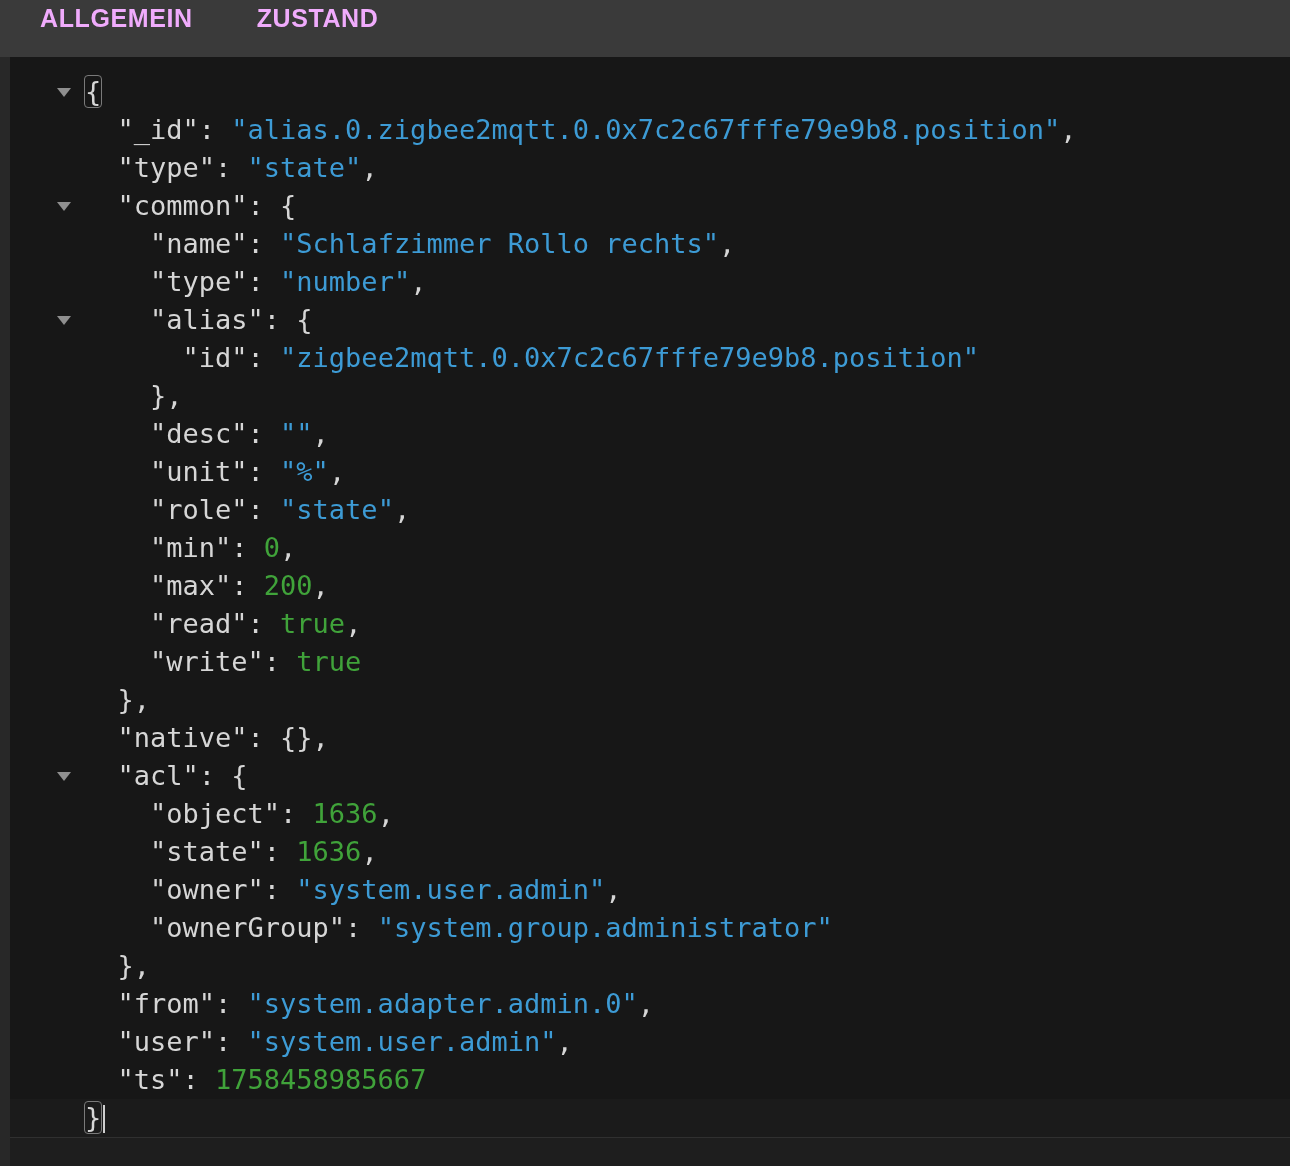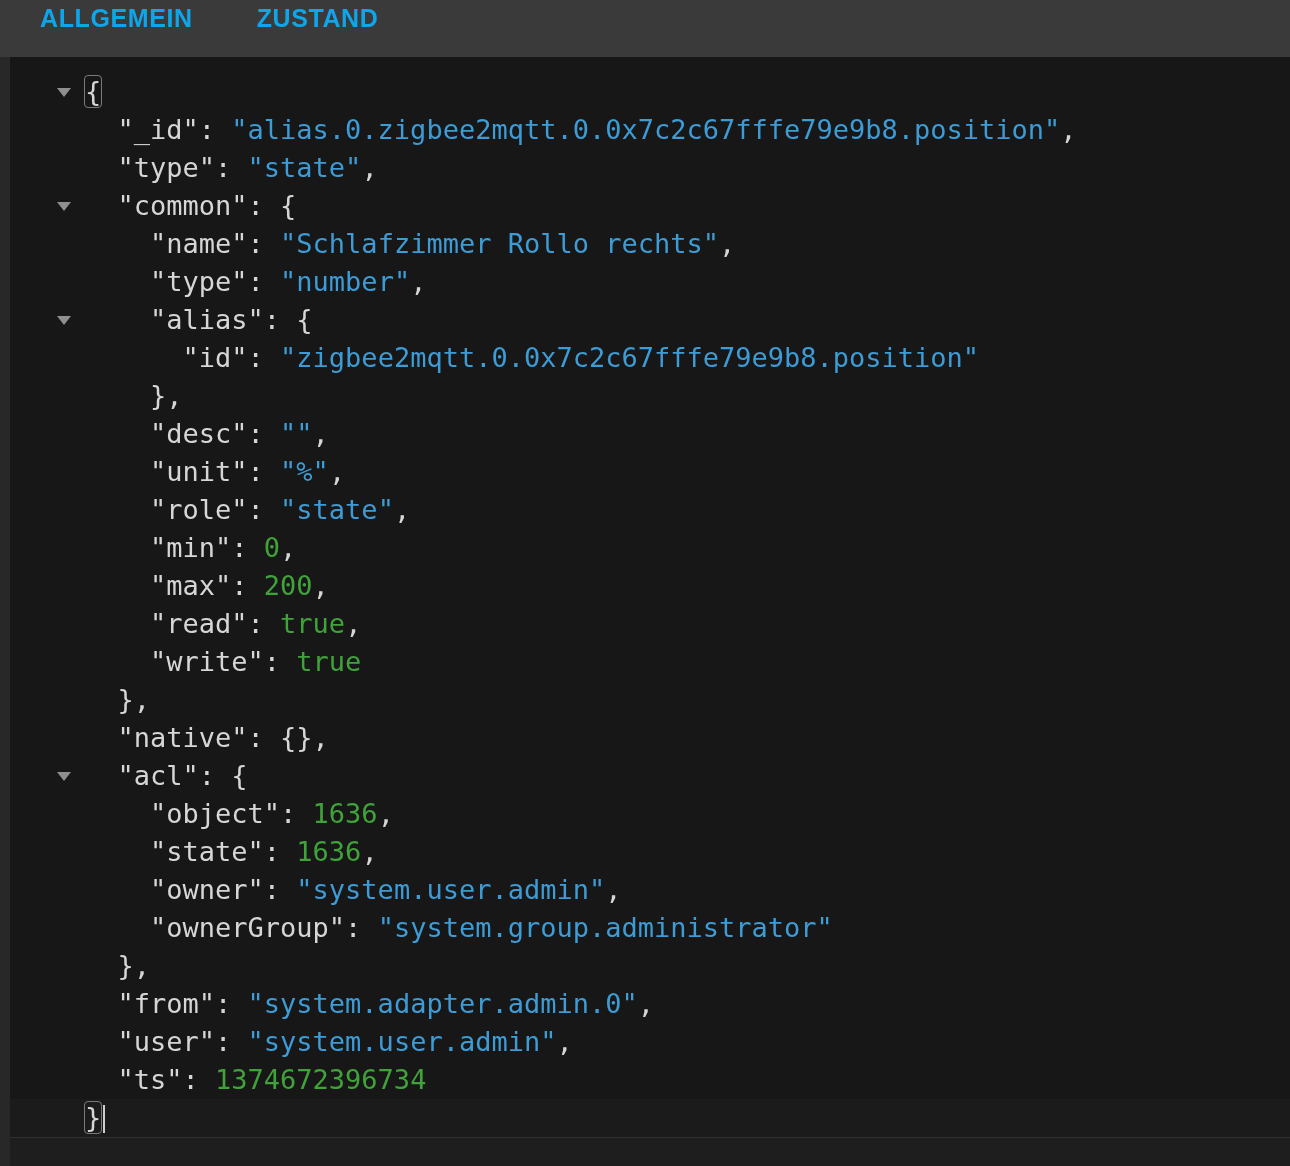--- a/index.html
+++ b/index.html
@@ -15,21 +15,21 @@
   body { background:#282828; font-family:"DejaVu Sans Mono", monospace; }
 
   .tabbar{
     height:57px; background:var(--tabbar-bg);
     display:flex; padding-left:8px;
     font-family:"Liberation Sans", sans-serif;
   }
   .tab{
     padding:2px 32px 0 32px;
     display:flex; align-items:flex-start;
-    color:#0ea5e9; font-size:25px; font-weight:700; letter-spacing:0.6px;
+    color:#f0abfc; font-size:25px; font-weight:700; letter-spacing:0.6px;
     height:100%; border-bottom:4px solid transparent;
     cursor:pointer; user-select:none;
     line-height:32px;
   }
   .tab.active{ color:var(--accent); border-bottom-color:var(--accent); }
 
   .content{
     height:1109px; background:#282828; padding-left:10px;
     display:flex;
   }
@@ -97,18 +97,18 @@
         <div class="line"><span class="gutter"></span><span class="text">  <span class="tk-p">},</span></span></div>
         <div class="line"><span class="gutter"></span><span class="text">  <span class="tk-k">"native"</span><span class="tk-p">: {},</span></span></div>
         <div class="line"><span class="gutter"><span class="arrow"></span></span><span class="text">  <span class="tk-k">"acl"</span><span class="tk-p">: {</span></span></div>
         <div class="line"><span class="gutter"></span><span class="text">    <span class="tk-k">"object"</span><span class="tk-p">: </span><span class="tk-n">1636</span><span class="tk-p">,</span></span></div>
         <div class="line"><span class="gutter"></span><span class="text">    <span class="tk-k">"state"</span><span class="tk-p">: </span><span class="tk-n">1636</span><span class="tk-p">,</span></span></div>
         <div class="line"><span class="gutter"></span><span class="text">    <span class="tk-k">"owner"</span><span class="tk-p">: </span><span class="tk-s">"system.user.admin"</span><span class="tk-p">,</span></span></div>
         <div class="line"><span class="gutter"></span><span class="text">    <span class="tk-k">"ownerGroup"</span><span class="tk-p">: </span><span class="tk-s">"system.group.administrator"</span></span></div>
         <div class="line"><span class="gutter"></span><span class="text">  <span class="tk-p">},</span></span></div>
         <div class="line"><span class="gutter"></span><span class="text">  <span class="tk-k">"from"</span><span class="tk-p">: </span><span class="tk-s">"system.adapter.admin.0"</span><span class="tk-p">,</span></span></div>
         <div class="line"><span class="gutter"></span><span class="text">  <span class="tk-k">"user"</span><span class="tk-p">: </span><span class="tk-s">"system.user.admin"</span><span class="tk-p">,</span></span></div>
-        <div class="line"><span class="gutter"></span><span class="text">  <span class="tk-k">"ts"</span><span class="tk-p">: </span><span class="tk-n">1374672396734</span></span></div>
+        <div class="line"><span class="gutter"></span><span class="text">  <span class="tk-k">"ts"</span><span class="tk-p">: </span><span class="tk-n">1758458985667</span></span></div>
         <div class="line active"><span class="gutter"></span><span class="text"><span class="tk-m">}</span><span class="cursor"></span></span></div>
       </div>
     <div class="hscroll"></div>
   </div>
 </div>
 
 </body></html>

